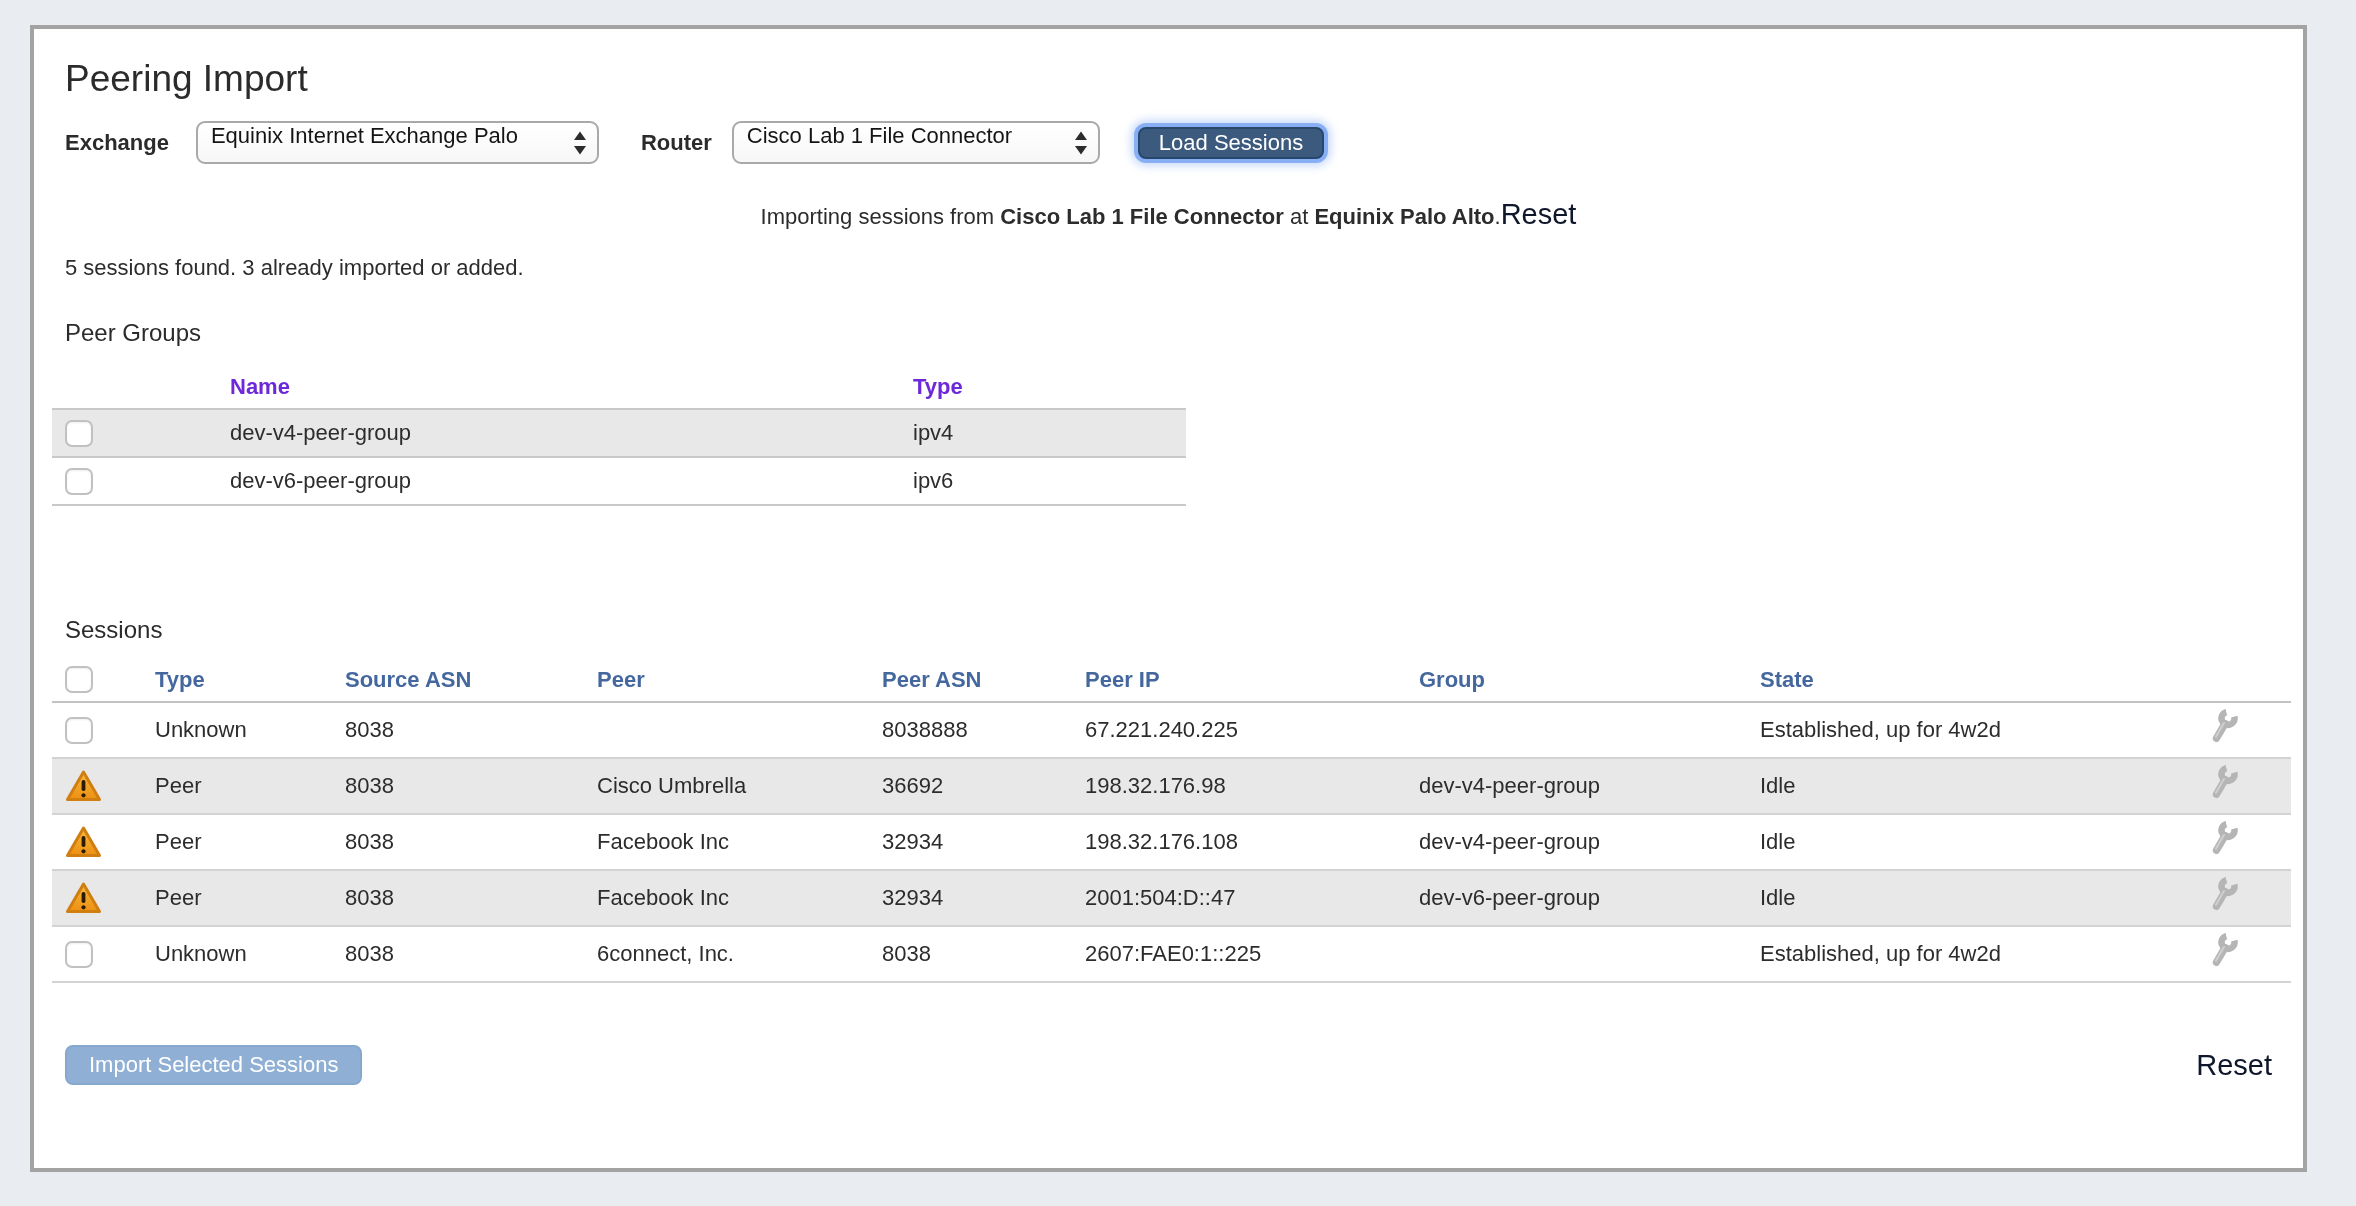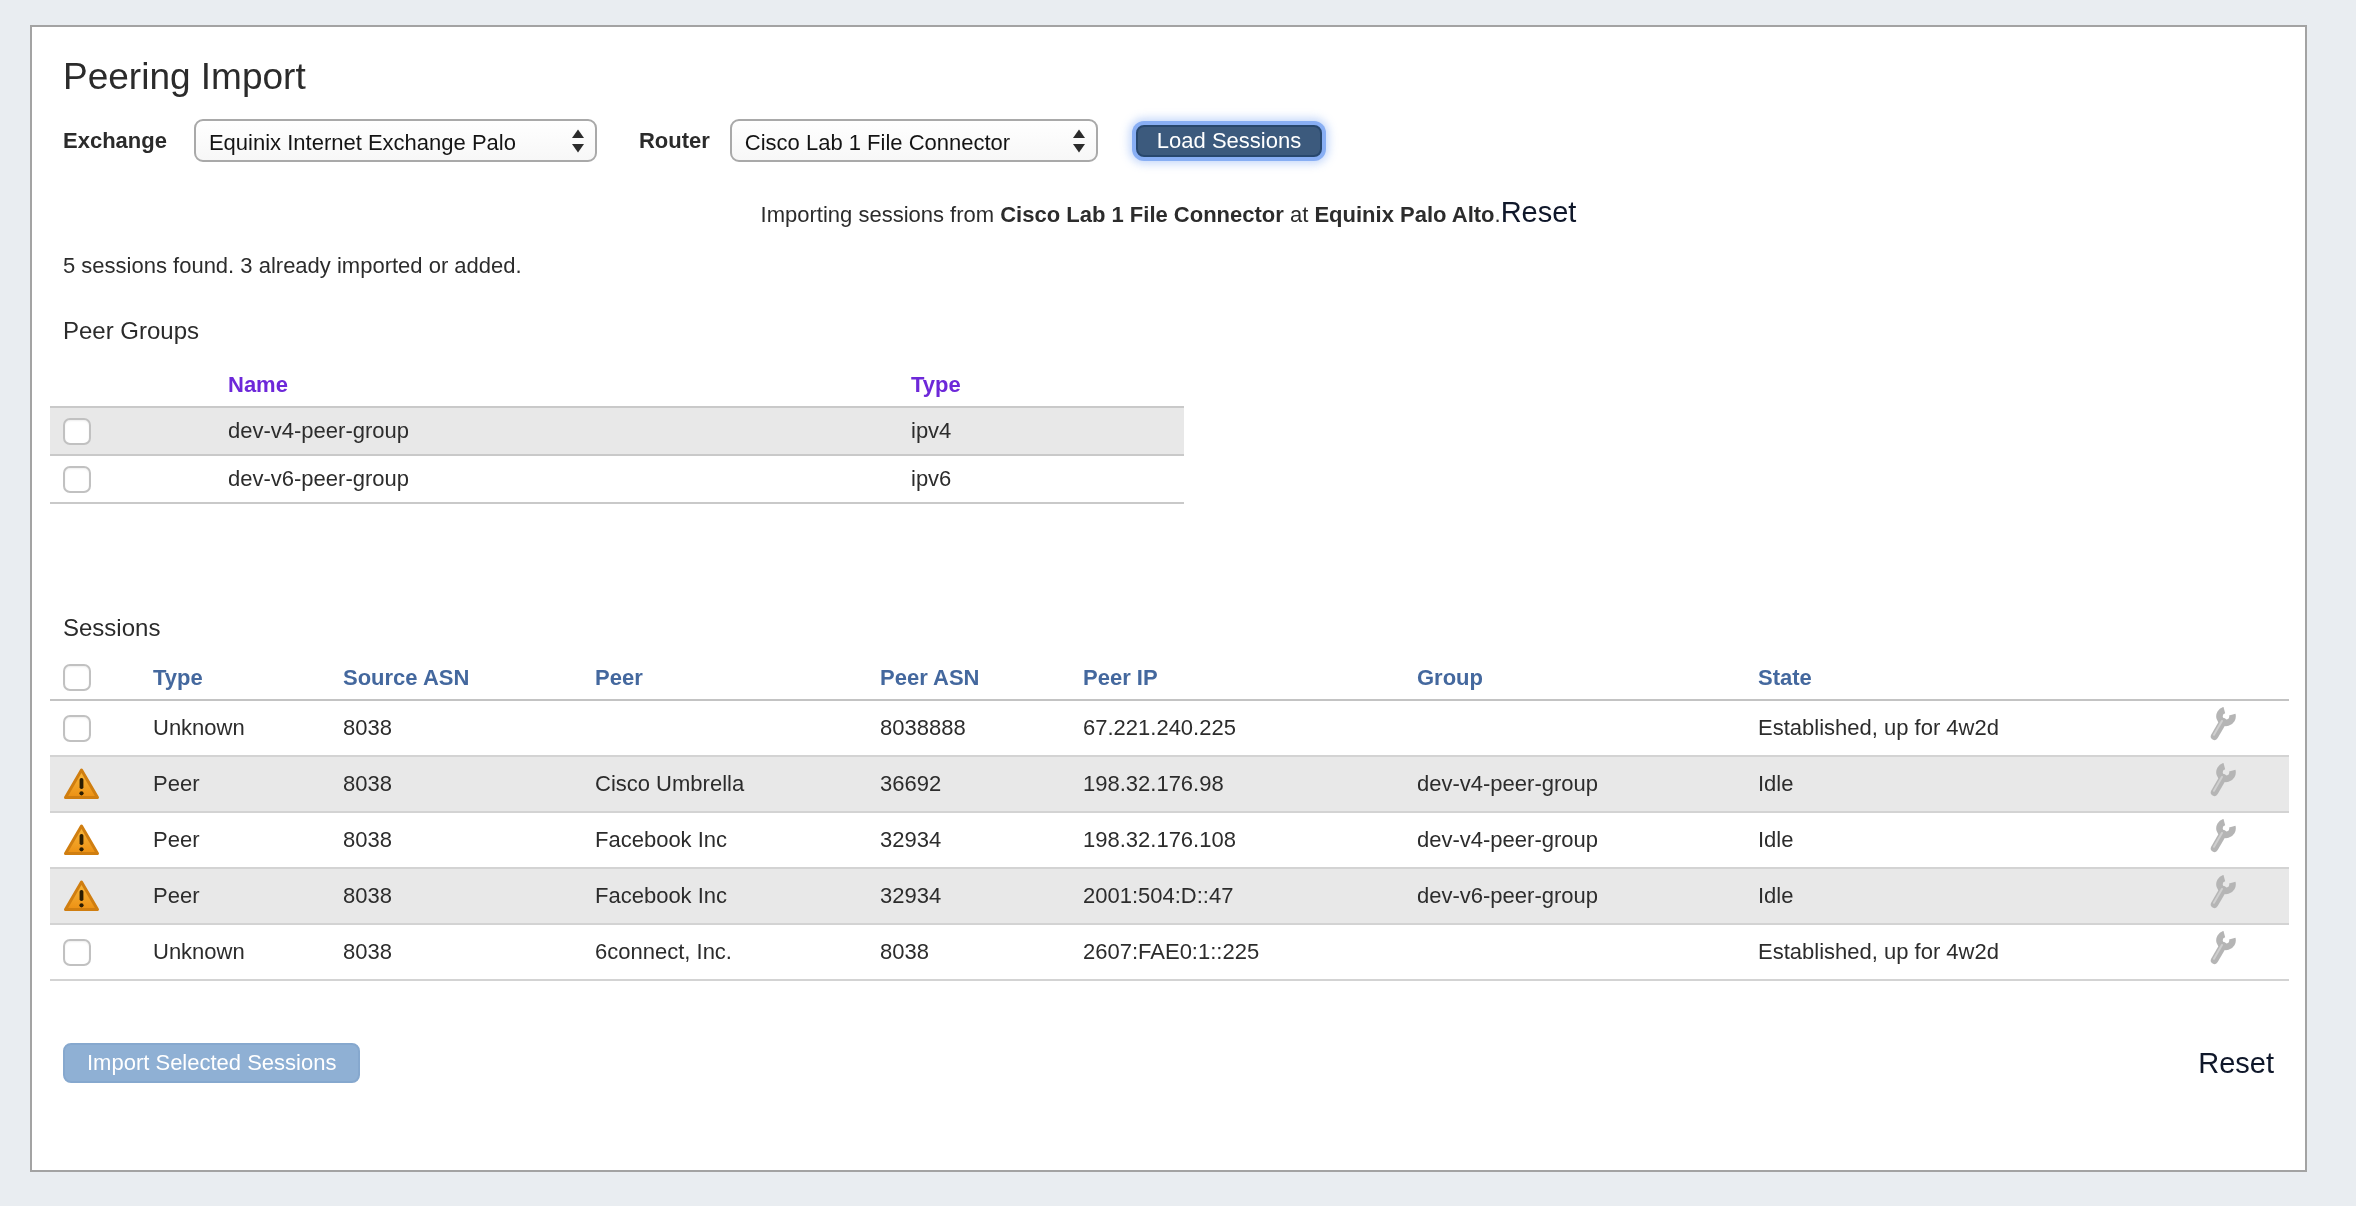--- a/index.html
+++ b/index.html
@@ -7,40 +7,40 @@
   body {
     background:#e9edf1;
     font-family:"Liberation Sans","DejaVu Sans",sans-serif;
     color:#2c2c2c;
     overflow:hidden;
   }
   .panel {
     position:absolute; left:30px; top:25px;
     width:2277px; height:1147px;
     background:#ffffff;
-    border:2px solid #a3a3a3;
+    border:4px solid #a3a3a3;
     padding:0 31px;
   }
   .page-title {
     margin-top:31px;
     font-size:37px; font-weight:400; color:#2b2b2b;
     line-height:1.0;
   }
   
   .controls {
     margin-top:24px;
     display:flex; align-items:center;
   }
   .ctl-label { font-size:22px; font-weight:700; color:#2b2b2b; }
   .select {
     position:relative; height:43px;
     border:2px solid #a9a9a9; border-radius:9px;
     background:linear-gradient(#ffffff,#f7f7f7);
-    display:flex; align-items:flex-end;
-    padding:0 40px 4px 13px;
+    display:flex; align-items:flex-start;
+    padding:0 40px 12px 13px;
     font-size:22px; color:#141414;
     overflow:hidden; white-space:nowrap;
     cursor:default;
   }
   .select .val { overflow:hidden; white-space:nowrap; }
   .select .arrows { position:absolute; right:10px; top:50%; transform:translateY(-50%); }
   .sel-exchange { width:403px; margin-left:27px; }
   .sel-router   { width:368px; margin-left:20px; }
   .lbl-router { margin-left:42px; }
   .btn-load {

